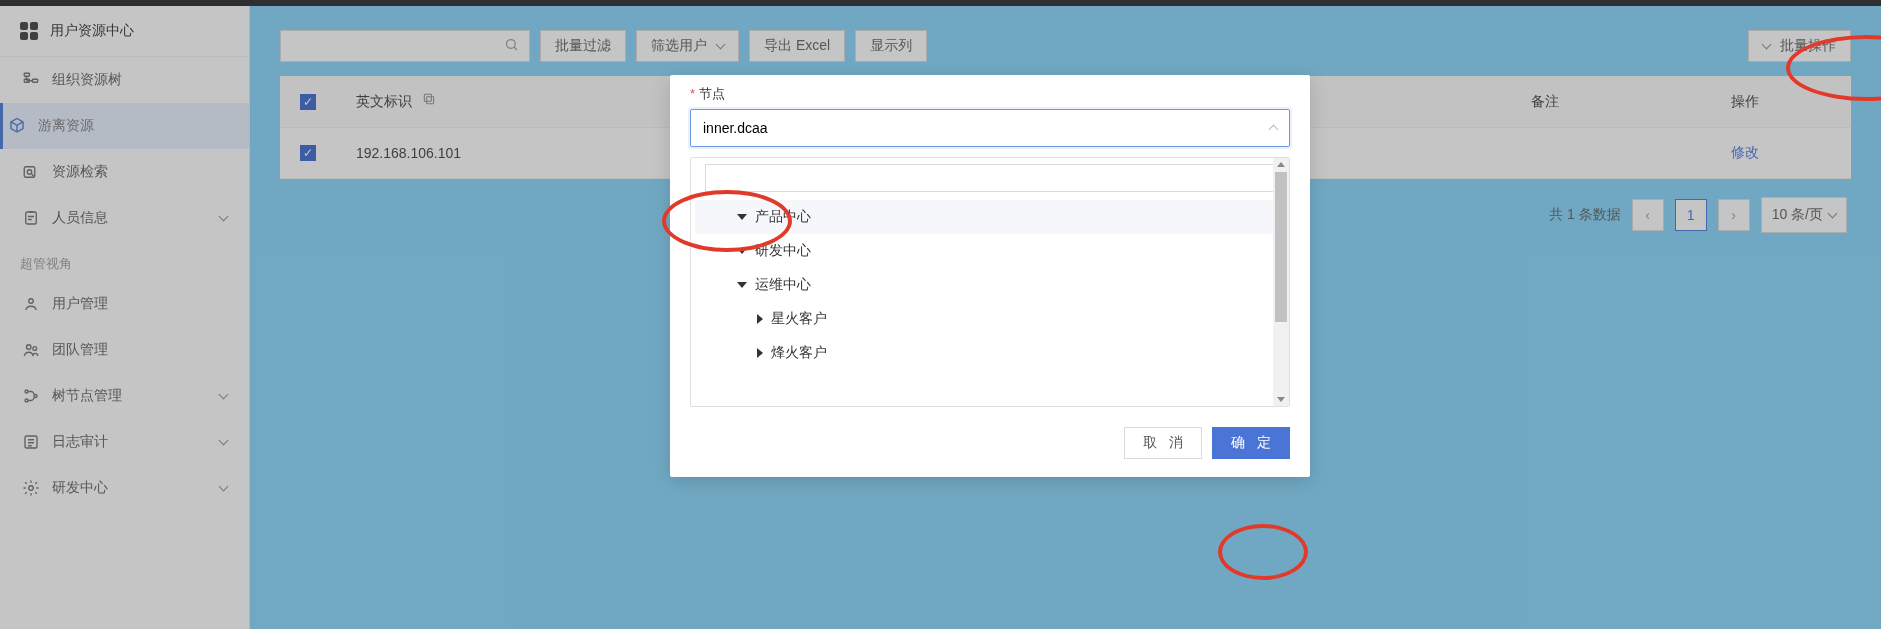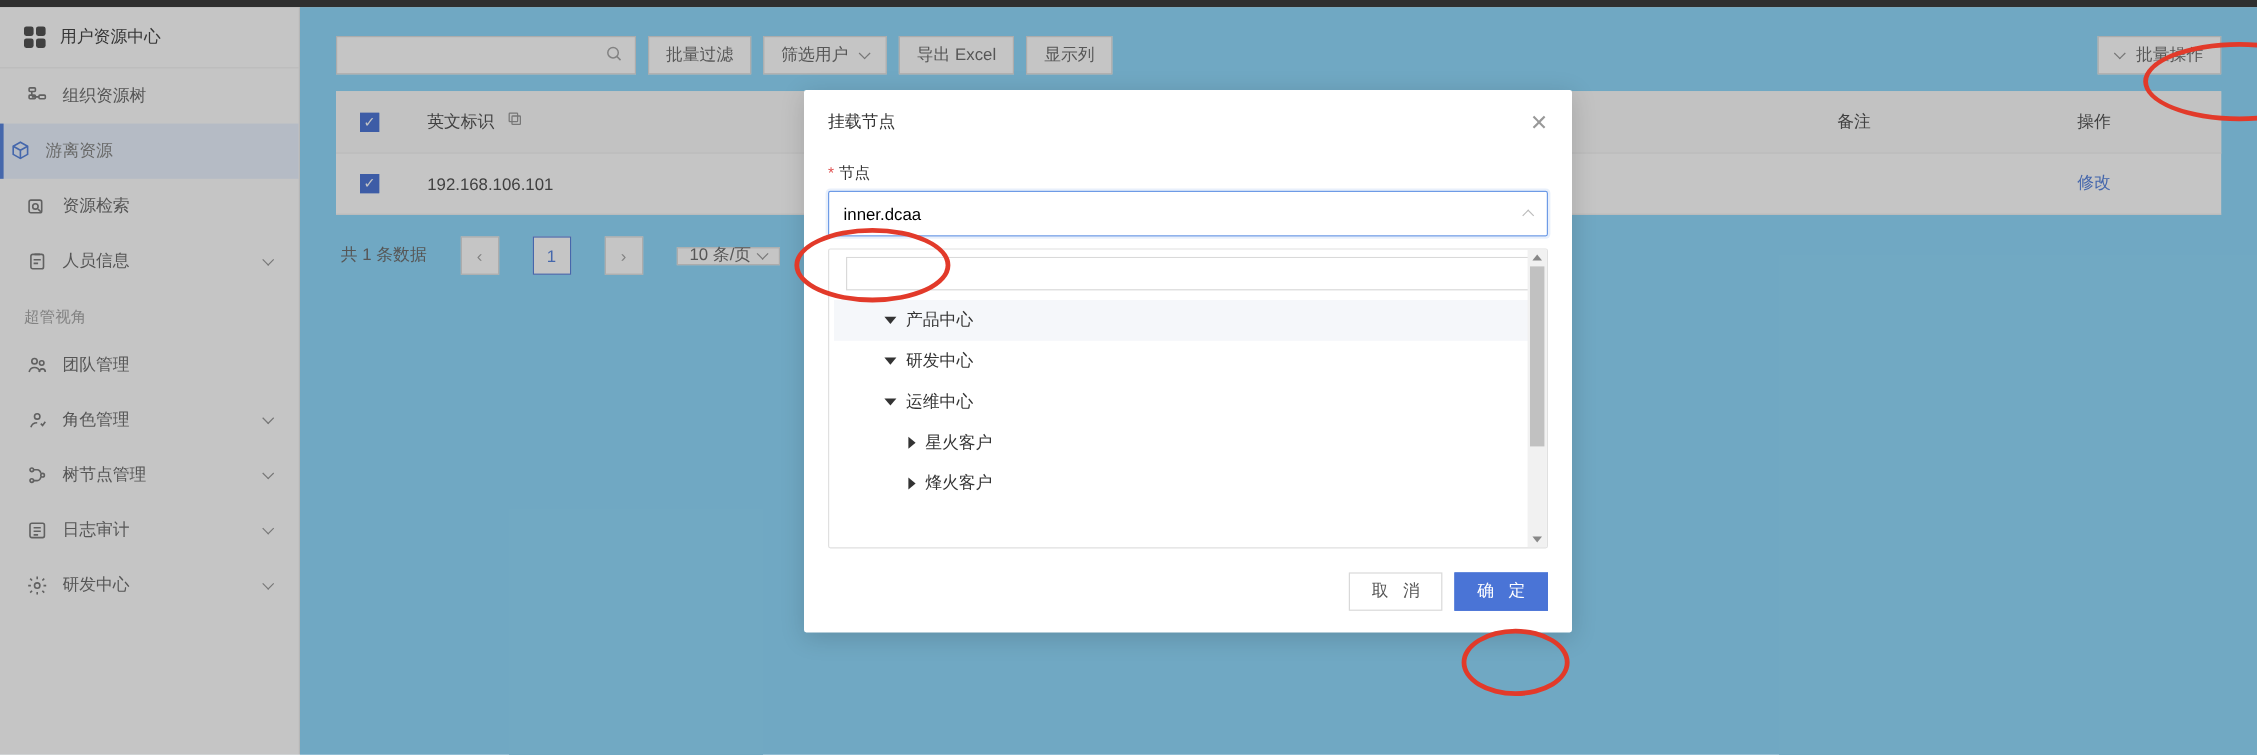--- a/index.html
+++ b/index.html
@@ -142,37 +142,38 @@
       color: #fff;
       font-size: 12px;
     }
     .col-name { flex: 1; }
     .col-remark { width: 200px; }
     .col-action { width: 100px; text-align: left; }
     .link { color: #3b6fd9; cursor: pointer; }
     .pagination {
       display: flex;
       align-items: center;
-      gap: 28px;
+      justify-content: flex-end;
+      gap: 11px;
       padding: 18px 4px;
       color: #555;
     }
     .page-btn {
       width: 32px; height: 32px;
       border: 1px solid #d9d9d9;
       background: #fff;
       display: inline-flex;
       align-items: center;
       justify-content: center;
       cursor: pointer;
       color: #999;
     }
     .page-btn.active { border-color: #3b6fd9; color: #3b6fd9; }
     .page-size {
-      height: 15px; padding: 0 10px;
+      height: 36px; padding: 0 10px;
       border: 1px solid #d9d9d9; background: #fff;
       display: inline-flex; align-items: center; gap: 6px;
     }
     
     .overlay {
       position: absolute;
       inset: 0;
       background: rgba(90,90,90,0.35);
       display: flex;
       justify-content: center;
@@ -387,46 +388,45 @@
             <path d="M9 4h6M8 10h8M8 14h5"></path>
           </svg>
         </span>
       <span>人员信息</span>
     </div>
     <span class="chevron"></span>
   </div>
 
   <div class="sidebar-section-label">超管视角</div>
 
+  <div class="sidebar-menu-item">
+    <div class="left">
+      <span class="sidebar-icon">
+          <svg width="18" height="18" viewBox="0 0 24 24" fill="none" stroke="currentColor" stroke-width="1.8">
+            <circle cx="12" cy="8" r="3"></circle>
+            <path d="M5 20c1-4 5-5 7-5s6 1 7 5"></path>
+          </svg>
+        </span>
+      <span>用户管理</span>
+    </div>
+  </div>
 
   <div class="sidebar-menu-item">
     <div class="left">
       <span class="sidebar-icon">
           <svg width="18" height="18" viewBox="0 0 24 24" fill="none" stroke="currentColor" stroke-width="1.8">
             <circle cx="9" cy="8" r="3"></circle>
             <circle cx="17" cy="10" r="2.5"></circle>
             <path d="M3 20c1-4 4-5 6-5s5 1 6 5M14 20c.5-2.5 2-3.5 3.5-3.5S21 17 21 20"></path>
           </svg>
         </span>
       <span>团队管理</span>
     </div>
   </div>
 
-  <div class="sidebar-menu-item">
-    <div class="left">
-      <span class="sidebar-icon">
-          <svg width="18" height="18" viewBox="0 0 24 24" fill="none" stroke="currentColor" stroke-width="1.8">
-            <circle cx="12" cy="8" r="3"></circle>
-            <path d="M5 20c1-4 5-5 7-5M16 16l2 2 3-4"></path>
-          </svg>
-        </span>
-      <span>角色管理</span>
-    </div>
-    <span class="chevron"></span>
-  </div>
 
   <div class="sidebar-menu-item">
     <div class="left">
       <span class="sidebar-icon">
           <svg width="18" height="18" viewBox="0 0 24 24" fill="none" stroke="currentColor" stroke-width="1.8">
             <circle cx="6" cy="6" r="2"></circle>
             <circle cx="6" cy="18" r="2"></circle>
             <circle cx="18" cy="12" r="2"></circle>
             <path d="M8 6h4c2 0 4 2 4 4M8 18h4c2 0 4-2 4-4"></path>
           </svg>
@@ -521,24 +521,20 @@
     <span class="page-btn">›</span>
     <span class="page-size">
       <span>10 条/页</span>
       <span class="chevron"></span>
     </span>
   </div>
 </main>
 
 <div class="overlay">
   <div class="modal">
-    <div class="modal-header">
-      <span>挂载节点</span>
-      <span class="modal-close">✕</span>
-    </div>
     <div class="modal-body">
       <div class="form-label"><span class="req">*</span><span>节点</span></div>
       <div class="tree-select">
         <input value="inner.dcaa" style="">
         <span class="chevron up" style="border-color:#bbb;"></span>
       </div>
       <div class="dropdown-panel">
         <div class="dropdown-inner">
           <div class="dropdown-search"></div>
           <div class="tree-node indent-1 hover">

